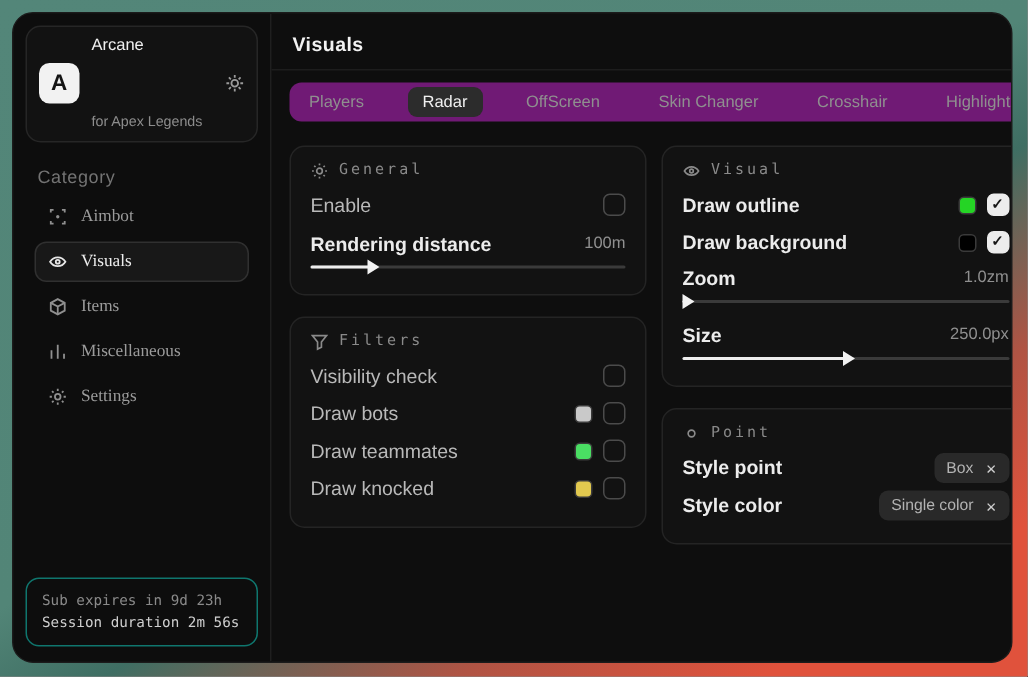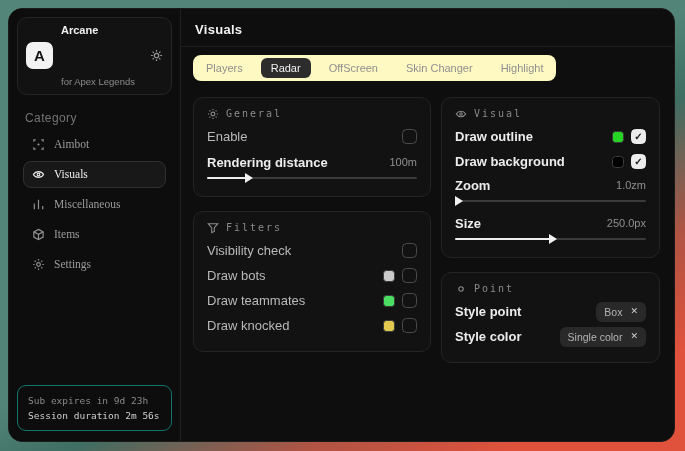--- a/index.html
+++ b/index.html
@@ -17,21 +17,21 @@
   .sidebar { width:172px; flex:0 0 172px; border-right:1px solid #1f1f1f; display:flex; flex-direction:column; background:#0d0d0d; }
   .brand {
     margin:8px 8px 0 8px; border:1px solid #262626; border-radius:10px;
     padding:6px 8px; display:flex; align-items:center; gap:8px; background:#121212;
   }
   .logo {
     width:27px; height:27px; border-radius:7px; background:#f2f2f2; color:#141414;
     font-weight:bold; font-size:15px; display:flex; align-items:center; justify-content:center;
   }
   .brand-text { flex:1; line-height:1.15; }
-  .brand-title { color:#f0f0f0; font-size:11px; font-weight:bold; }
+  .brand-title { color:#f0f0f0; font-size:11px; font-weight:normal; }
   .brand-sub { color:#8d8d8d; font-size:9.5px;margin-top:40px; }
   .brand-gear { color:#9a9a9a; display:flex; }
   .cat-label { color:#737373; font-size:12px; letter-spacing:0.4px; margin:16px 0 6px 16px; }
   .nav { display:flex; flex-direction:column; gap:3px; padding:0 14px;font-family:Liberation Serif, serif; }
   .nav-item {
     display:flex; align-items:center; gap:9px; color:#9b9b9b; font-size:11.5px;
     padding:6px 8px; border:1px solid transparent; border-radius:8px; cursor:default;
   }
   .nav-item .nicon { display:flex; color:#8f8f8f; }
   .nav-item.on { background:#181818; border-color:#303030; color:#ededed; }
@@ -42,21 +42,21 @@
     padding:7px 10px; font-family:"DejaVu Sans Mono", monospace; line-height:1.6;
   }
   .sb-footer .l1 { color:#8a8a8a; font-size:9.5px; }
   .sb-footer .l2 { color:#cfcfcf; font-size:9.5px; }
   
   .main { flex:1; display:flex; flex-direction:column; }
   .main-header { padding:13px 14px 9px 14px; border-bottom:1px solid #1d1d1d; }
   .main-title { color:#f2f2f2; font-size:13px; font-weight:bold; letter-spacing:0.3px; }
   .tabs-row { padding:8px 14px 0 12px; }
   .tabbar {
-    display:inline-flex; background:#fef9c3; border-radius:8px; padding:3px; gap:8px; align-items:flex-start;
+    display:inline-flex; background:#701a75; border-radius:8px; padding:3px; gap:19px; align-items:flex-start;
   }
   .tab {
     color:#8f8f8f; font-size:11px; padding:4px 10px; border-radius:6px; cursor:default; white-space:nowrap;
   }
   .tab.on { background:#2c2c2c; color:#f0f0f0; }
   .content { display:flex; gap:10px; padding:16px 14px 0 12px; align-items:flex-start; }
   .col { display:flex; flex-direction:column; gap:14px; }
   .col-left { width:238px; flex:0 0 238px; }
   .col-right { flex:1; }
   .card {
@@ -81,21 +81,21 @@
   .checkbox.on .ck { display:block; }
   .swatch { width:12px; height:12px; border-radius:3.5px; border:1px solid #3a3a3a; }
   .slider { position:relative; height:10px; margin-top:2px; }
   .slider .track { position:absolute; left:0; right:0; top:4px; height:2px; background:#3a3a3a; border-radius:1px; }
   .slider .fill { position:absolute; left:0; top:4px; height:2px; background:#ededed; border-radius:1px; }
   .slider .thumb {
     position:absolute; right:-6px; top:-4px; width:0; height:0;
     border-top:5px solid transparent; border-bottom:5px solid transparent; border-left:8px solid #f2f2f2;
   }
   .chip {
-    display:inline-flex; align-items:flex-start; gap:8px; background:#292929; border-radius:6px;
+    display:inline-flex; align-items:flex-end; gap:8px; background:#292929; border-radius:6px;
     padding:4px 8px; color:#b3b3b3; font-size:10.5px;
   }
   .chip .x { color:#cfcfcf; font-size:9px; }
   svg { display:block; }
 </style>
 </head>
 <body>
 
 <div class="window">
 
@@ -132,33 +132,33 @@
           <svg width="13" height="13" viewBox="0 0 14 14" fill="none" stroke="currentColor" stroke-width="1.3">
             <path d="M1.5 7s2-3.2 5.5-3.2S12.5 7 12.5 7s-2 3.2-5.5 3.2S1.5 7 1.5 7z"></path>
             <circle cx="7" cy="7" r="1.4"></circle>
           </svg>
         </span>
         <span>Visuals</span>
       </div>
       <div class="nav-item">
         <span class="nicon">
           <svg width="13" height="13" viewBox="0 0 14 14" fill="none" stroke="currentColor" stroke-width="1.3">
-            <path d="M2.5 12V6M7 12V2M11.5 12V8.5"></path>
-          </svg>
-        </span>
-        <span>Miscellaneous</span>
-      </div>
-      <div class="nav-item">
-        <span class="nicon">
-          <svg width="13" height="13" viewBox="0 0 14 14" fill="none" stroke="currentColor" stroke-width="1.3">
             <path d="M7 1.5l5 2.7v5.6l-5 2.7-5-2.7V4.2z"></path>
             <path d="M2 4.2l5 2.6 5-2.6M7 6.8v5.7"></path>
           </svg>
         </span>
         <span>Items</span>
+      </div>
+      <div class="nav-item">
+        <span class="nicon">
+          <svg width="13" height="13" viewBox="0 0 14 14" fill="none" stroke="currentColor" stroke-width="1.3">
+            <path d="M2.5 12V6M7 12V2M11.5 12V8.5"></path>
+          </svg>
+        </span>
+        <span>Miscellaneous</span>
       </div>
       <div class="nav-item">
         <span class="nicon">
           <svg width="13" height="13" viewBox="0 0 14 14" fill="none" stroke="currentColor" stroke-width="1.3">
             <circle cx="7" cy="7" r="2"></circle>
             <path d="M7 1.2v1.6M7 11.2v1.6M1.2 7h1.6M11.2 7h1.6M2.9 2.9L4 4M10 10l1.1 1.1M11.1 2.9L10 4M4 10l-1.1 1.1"></path>
           </svg>
         </span>
         <span>Settings</span>
       </div>
@@ -177,20 +177,21 @@
     <div class="main-header">
       <div class="main-title">Visuals</div>
     </div>
 
     <div class="tabs-row">
       <div class="tabbar">
         <div class="tab">Players</div>
         <div class="tab on">Radar</div>
         <div class="tab">OffScreen</div>
         <div class="tab">Skin Changer</div>
+        <div class="tab">Crosshair</div>
         <div class="tab">Highlight</div>
       </div>
     </div>
 
     <div class="content">
 
       <div class="col col-left">
 
         <div class="card">
           <div class="card-head">

